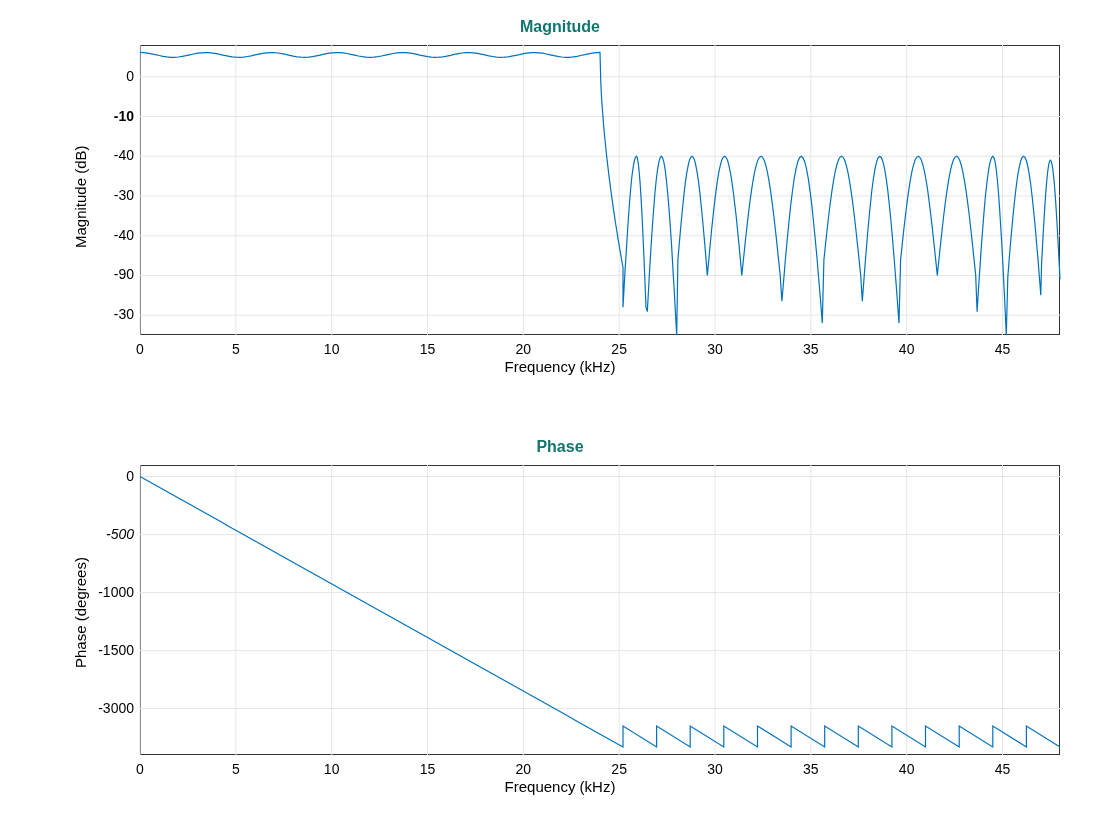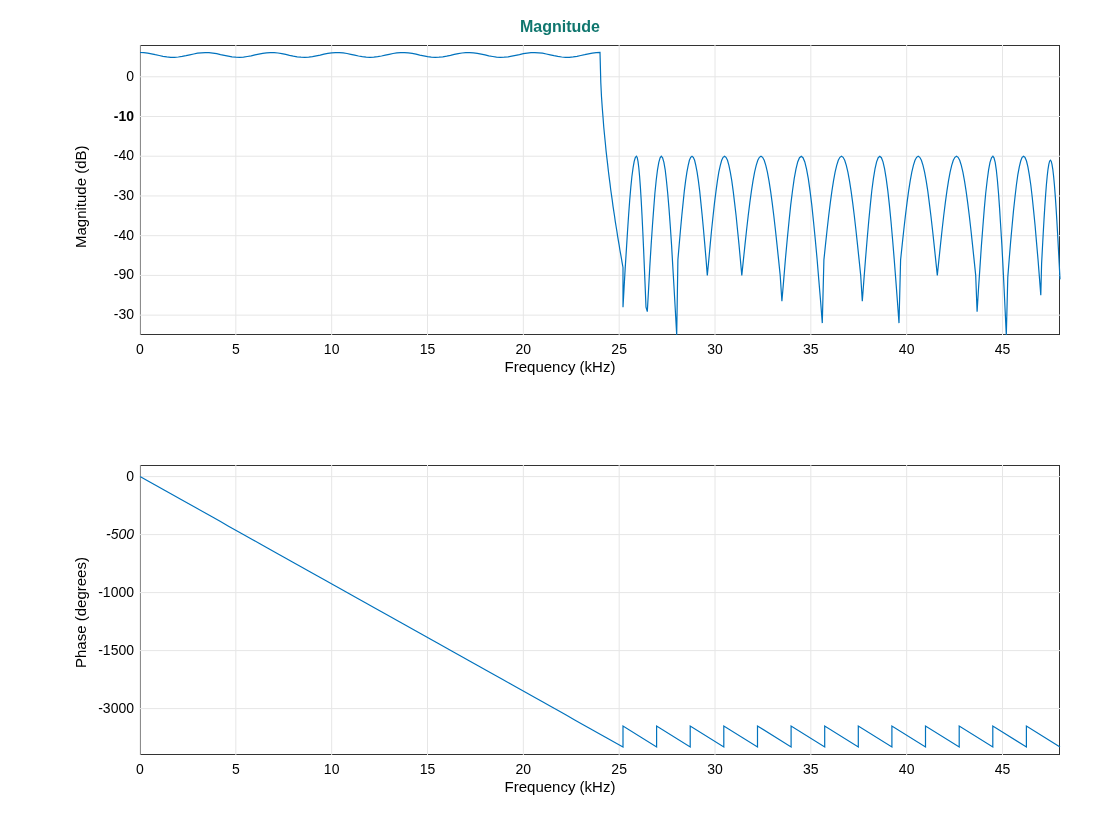--- a/index.html
+++ b/index.html
@@ -116,20 +116,21 @@
         <div class="tick-label" style="right: 986px; top: 67.7808px; text-align: right;">0</div>
       </div>
 
     <div class="xlabel" style="top:358px;">Frequency (kHz)</div>
 
     <div class="ylabel" style="left:72px; top:248px;">Magnitude (dB)</div>
   </div>
 
   <div class="subplot" style="left:0; top:420px; width:1120px; height:420px;">
 
+    <div class="title" style="top:18px;">Phase</div>
 
     <div class="axis-box" style="left:140px; top:45px; width:920px; height:290px;"></div>
 
     <svg class="plot" id="phase-svg" width="920" height="290" viewBox="0 0 920 290" preserveAspectRatio="none" style="left:140px; top:45px;">
       <g id="phase-grid" stroke="#e6e6e6" stroke-width="1">
           <line x1="0" x2="0" y1="0" y2="290"></line>
           <line x1="95.83333333333334" x2="95.83333333333334" y1="0" y2="290"></line>
           <line x1="191.66666666666669" x2="191.66666666666669" y1="0" y2="290"></line>
           <line x1="287.5" x2="287.5" y1="0" y2="290"></line>
           <line x1="383.33333333333337" x2="383.33333333333337" y1="0" y2="290"></line>

